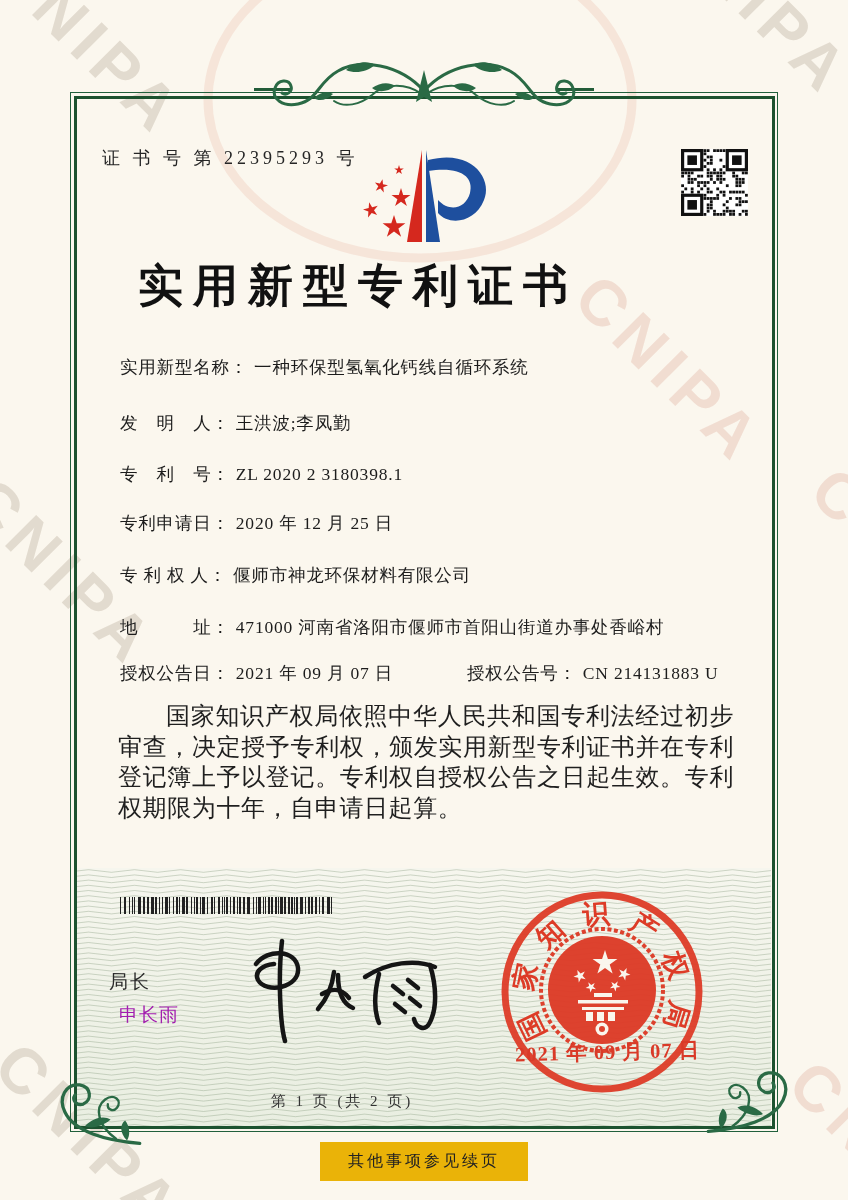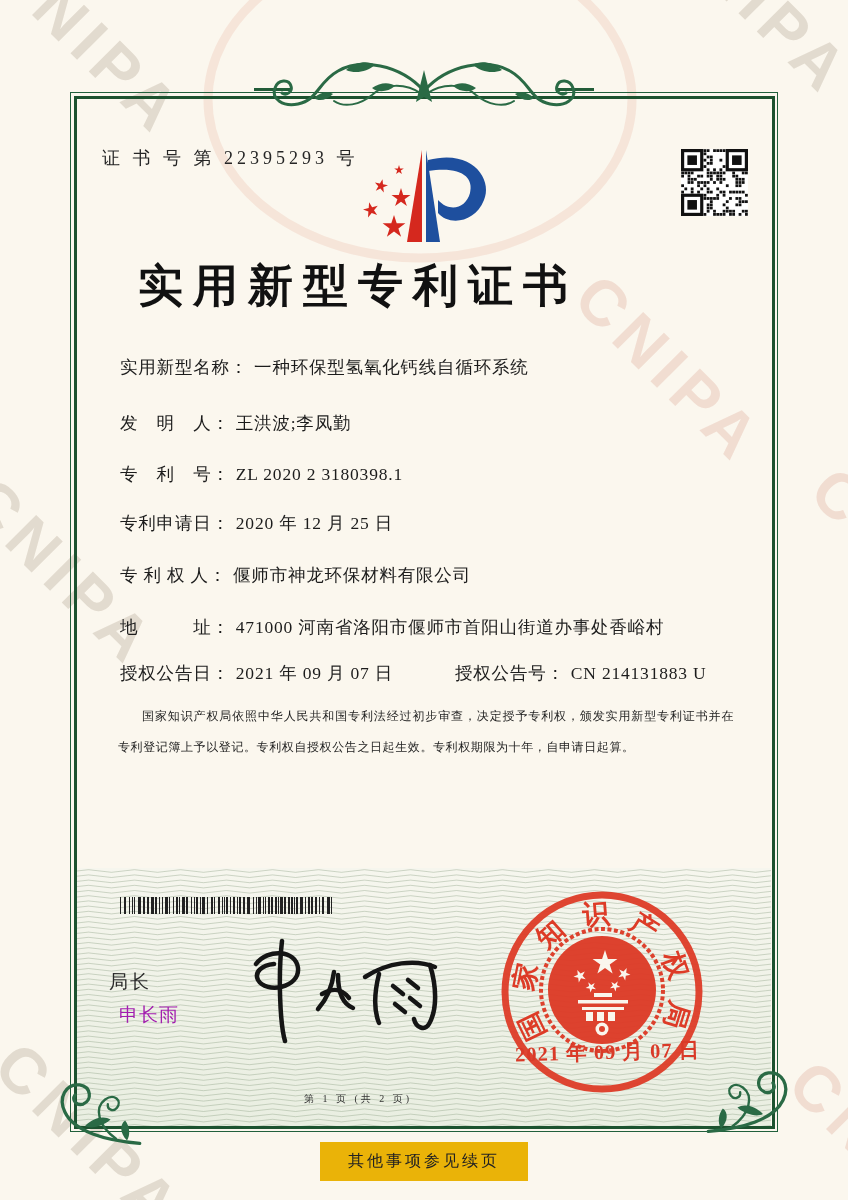--- a/index.html
+++ b/index.html
@@ -53,26 +53,26 @@
     font-size:45px; font-weight:bold; letter-spacing:10px; color:#111;
   }
 
   
   .field-row {
     position:absolute; left:120px; width:640px;
     font-size:17.5px; color:#1c1c1c; letter-spacing:0.8px; white-space:nowrap;
   }
   .field-label { color:#1c1c1c; }
   .field-value { margin-left:6px; }
-  .grant-right { position:absolute; left:335px; top:0; white-space:nowrap; }
+  .grant-right { position:absolute; left:347px; top:0; white-space:nowrap; }
 
   
   .legal {
     position:absolute; left:118px; top:701px; width:616px;
-    font-size:12px; line-height:30.5px; color:#1f1f1f;
+    font-size:24px; line-height:30.5px; color:#1f1f1f;
     text-align:justify; letter-spacing:0.6px;
   }
   .legal p { text-indent:2em; }
 
   
   .barcode { position:absolute; left:120px; top:897px; }
   .signer-title {
     position:absolute; left:109px; top:969px;
     font-family:"Liberation Sans","DejaVu Sans",sans-serif;
     font-size:19px; color:#2a2a2a; letter-spacing:2px;
@@ -83,22 +83,22 @@
     font-size:19px; color:#a21caf; letter-spacing:1px;
   }
   .signature { position:absolute; left:238px; top:936px; }
   .seal { position:absolute; left:494px; top:888px; }
   .seal-date {
     position:absolute; left:515px; top:1038px;
     font-size:20.5px; font-weight:600; color:#d93a28;
     letter-spacing:1px; transform:rotate(-1.5deg); white-space:nowrap;
   }
   .page-info {
-    position:absolute; left:16px; top:1092px; width:684px; text-align:center;
-    font-size:10px; letter-spacing:3px; color:#333;
+    position:absolute; left:0; top:1092px; width:684px; text-align:center;
+    font-size:15px; letter-spacing:3px; color:#333;
   }
   .note-box {
     position:absolute; left:50%; top:1142px; transform:translateX(-50%);
     background:#eab308; padding:9px 28px;
     font-size:16px; letter-spacing:3px; color:#222; white-space:nowrap;
   }
 </style>
 </head>
 <body>
 

